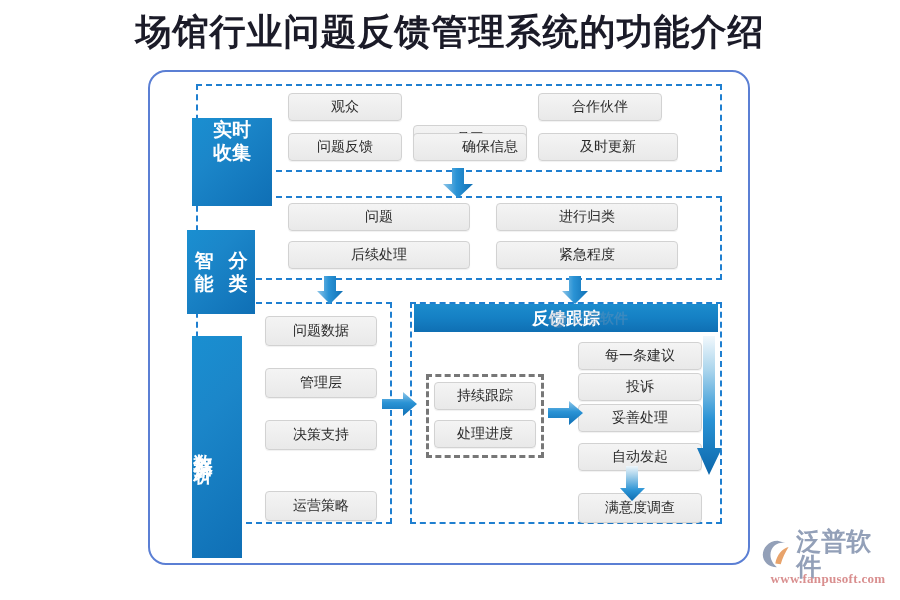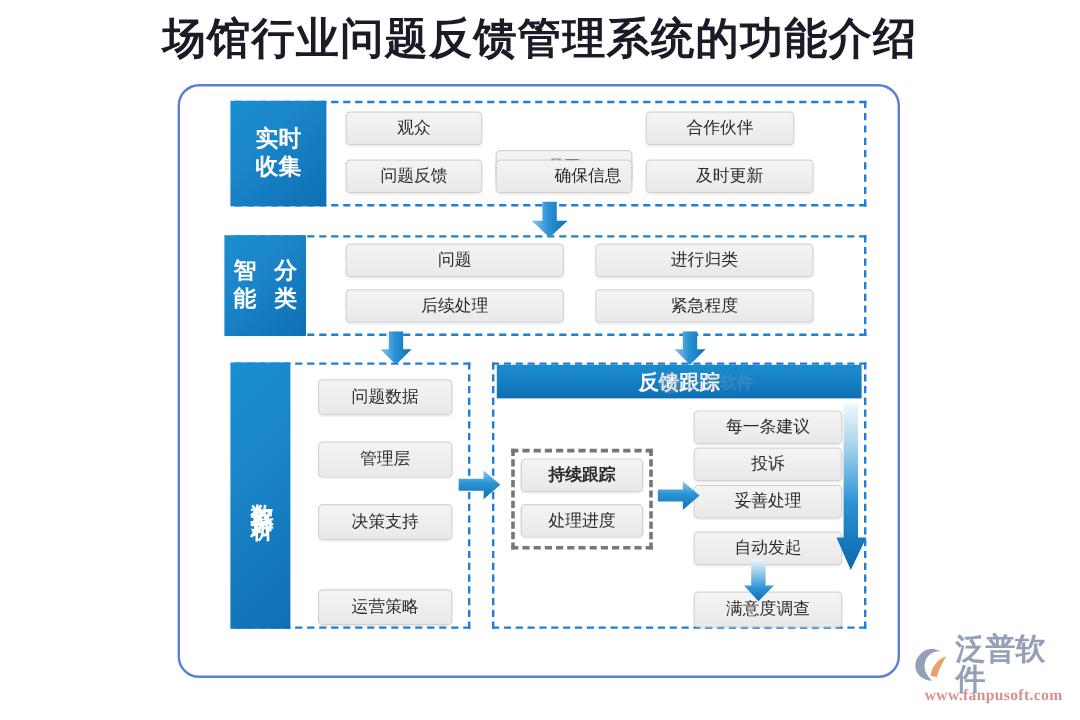--- a/index.html
+++ b/index.html
@@ -45,24 +45,24 @@
 
   
   .blue-label {
     position: absolute;
     background: linear-gradient(135deg, #1a8fd1 0%, #1b86c9 35%, #0f6fb5 100%);
     color: #ffffff;
     font-weight: bold;
     font-family: "Liberation Serif", "DejaVu Serif", serif;
     display: flex;
     align-items: center;
-    justify-content: center;
     text-align: center;
     box-sizing: border-box;
     z-index: 5;
+    margin-top: 34px;
   }
 
   
   .dashed-blue {
     position: absolute;
     border: 2px dashed #1f7fd0;
     box-sizing: border-box;
     background: transparent;
   }
   .dashed-gray {
@@ -277,21 +277,21 @@
 <div id="header-watermark">
   <svg width="20" height="20" viewBox="0 0 40 40">
     <circle cx="20" cy="20" r="18" fill="#8f9bb3"></circle>
     <path d="M12 26 C16 14, 26 10, 30 12 C24 16, 20 22, 18 28 Z" fill="#ffffff"></path>
   </svg>
   <span class="wm-text">泛普软件</span>
 </div>
 
 <div class="dashed-gray" style="left:426px; top:374px; width:118px; height:84px;"></div>
 
-<div class="chip" style="left:434px; top:382px; width:102px; height:28px;font-weight:bold;">持续跟踪</div>
+<div class="chip" style="left:434px; top:382px; width:102px; height:28px;">持续跟踪</div>
 <div class="chip" style="left:434px; top:420px; width:102px; height:28px;">处理进度</div>
 
 <div class="arrow" style="left:548px; top:400px; width:36px; height:26px;">
   <svg width="36" height="26" viewBox="0 0 36 26">
     <defs>
       <linearGradient id="gdE" x1="0" y1="0" x2="0" y2="1">
         <stop offset="0%" stop-color="#8fc6e8"></stop>
         <stop offset="45%" stop-color="#2a93d5"></stop>
         <stop offset="100%" stop-color="#1070b5"></stop>
       </linearGradient>

